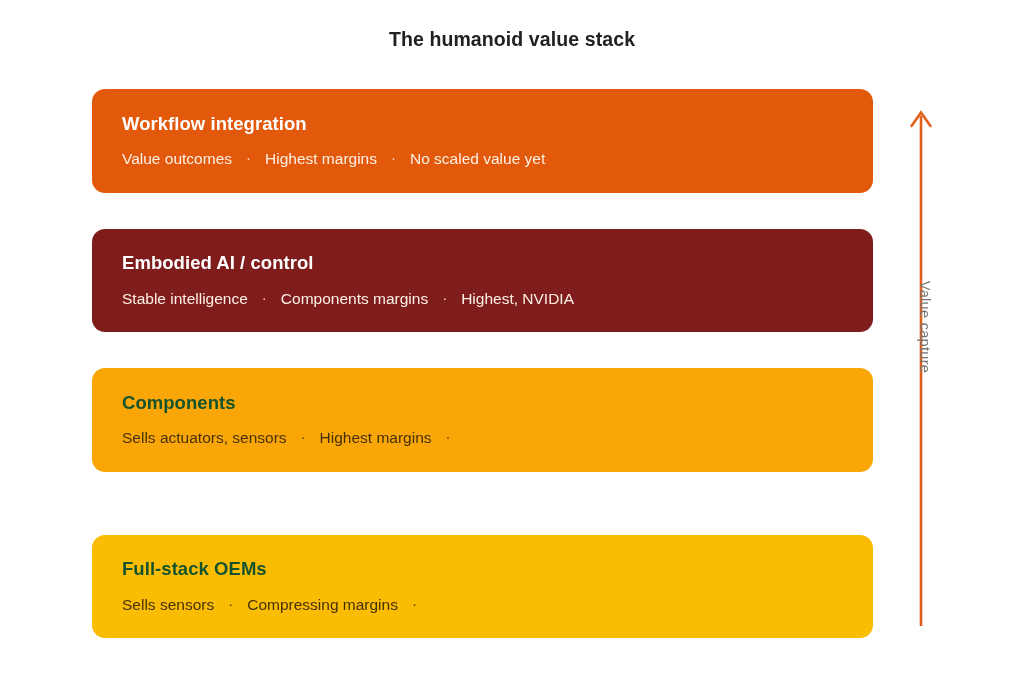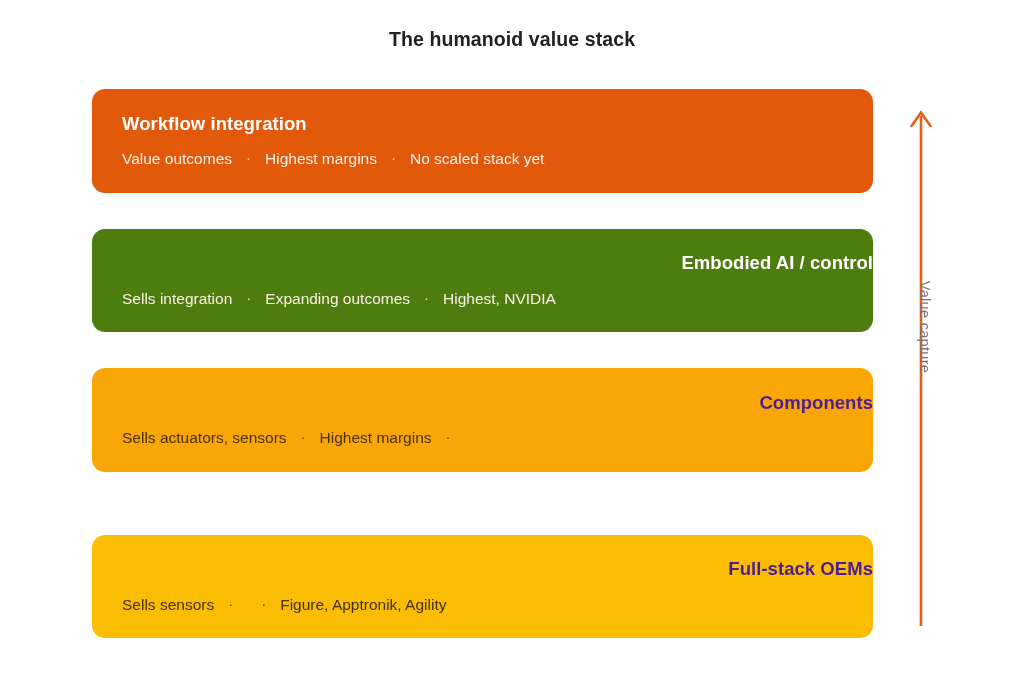--- a/index.html
+++ b/index.html
@@ -84,21 +84,21 @@
     position: relative;
     top: -1px;
   }
 
   
   .layer.light .layer-title { color: #ffffff; }
   .layer.light .layer-facts { color: #fdf0e4; }
   .layer.light .fact-sep { color: #fcd9bd; }
 
   
-  .layer.dark .layer-title { color: #4c1d95; text-align: right; }
+  .layer.dark .layer-title { color: #14532d; }
   .layer.dark .layer-facts { color: #45310a; text-align: right; }
   .layer.dark .fact-sep { color: #5a4210; }
 
   
   .axis {
     position: absolute;
     left: 905px;
     top: 108px;
     width: 32px;
     height: 518px;
@@ -138,52 +138,52 @@
 
   <div class="stack">
 
     <div class="layer light" style="background:#E2590B;">
       <div class="layer-title">Workflow integration</div>
       <div class="layer-facts">
         <span class="fact">Value outcomes</span>
         <span class="fact-sep">·</span>
         <span class="fact">Highest margins</span>
         <span class="fact-sep">·</span>
-        <span class="fact">No scaled stack yet</span>
+        <span class="fact">No scaled value yet</span>
       </div>
     </div>
 
-    <div class="layer light" style="background:#4d7c0f;text-align:right;">
+    <div class="layer light" style="background:#7f1d1d;">
       <div class="layer-title">Embodied AI / control</div>
       <div class="layer-facts">
-        <span class="fact">Sells integration</span>
+        <span class="fact">Stable intelligence</span>
         <span class="fact-sep">·</span>
-        <span class="fact">Expanding outcomes</span>
+        <span class="fact">Components margins</span>
         <span class="fact-sep">·</span>
         <span class="fact">Highest, NVIDIA</span>
       </div>
     </div>
 
     <div class="layer dark" style="background:#F9A606;">
       <div class="layer-title">Components</div>
       <div class="layer-facts">
         <span class="fact">Sells actuators, sensors</span>
         <span class="fact-sep">·</span>
         <span class="fact">Highest margins</span>
         <span class="fact-sep">·</span>
       </div>
     </div>
 
     <div class="layer dark" style="background:#FBBC04;margin-top:27px;">
       <div class="layer-title">Full-stack OEMs</div>
       <div class="layer-facts">
         <span class="fact">Sells sensors</span>
         <span class="fact-sep">·</span>
+        <span class="fact">Compressing margins</span>
         <span class="fact-sep">·</span>
-        <span class="fact">Figure, Apptronik, Agility</span>
       </div>
     </div>
 
   </div>
 
   <div class="axis">
     <svg width="32" height="518" viewBox="0 0 32 518">
       <line x1="16" y1="518" x2="16" y2="8" stroke="#E2601A" stroke-width="2.6" stroke-linecap="butt"></line>
       <polyline points="6.5,18 16,4.5 25.5,18" fill="none" stroke="#E2601A" stroke-width="2.6" stroke-linecap="round" stroke-linejoin="miter"></polyline>
     </svg>

